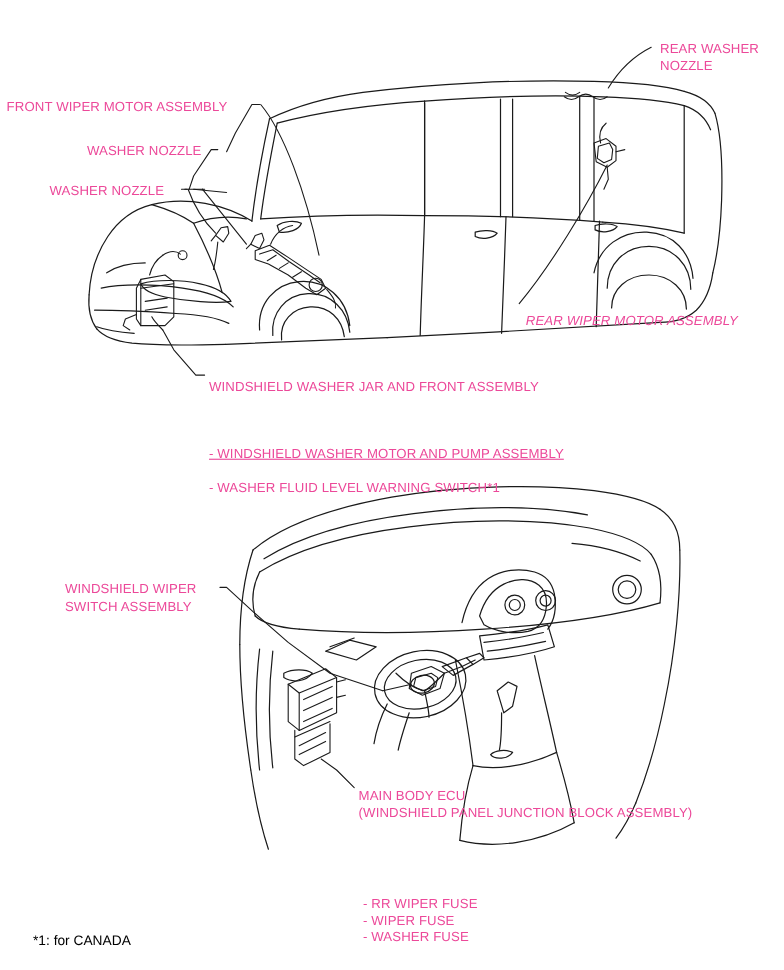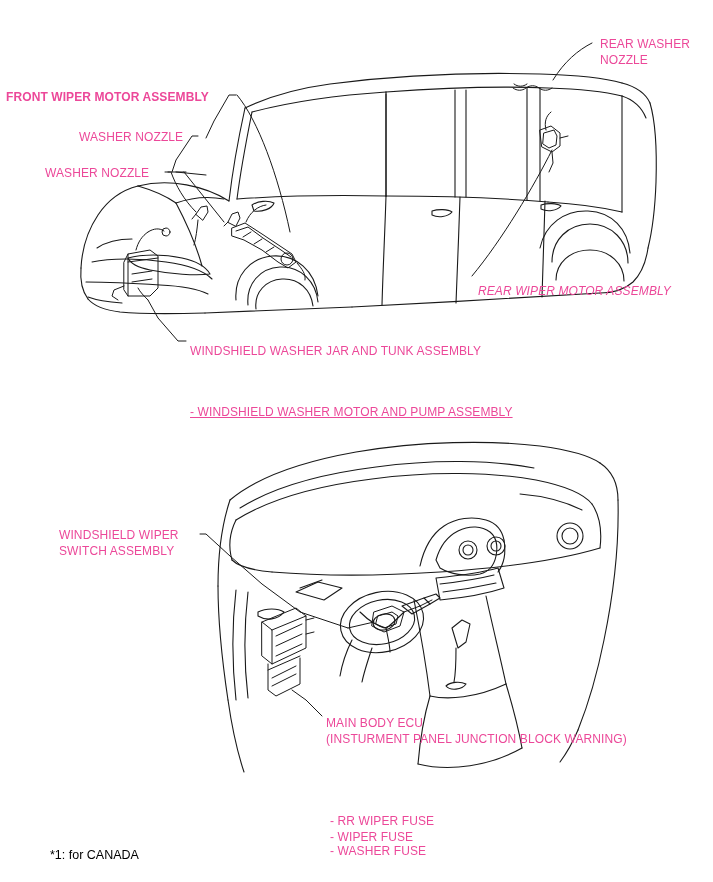--- a/index.html
+++ b/index.html
@@ -289,39 +289,40 @@
     <g stroke-width="1">
       <path d="M200,534 L206,534 L230,556 L262,584 L300,612 L348,628"></path>
       <path d="M348,628 L374,622"></path>
       <path d="M322,716 L306,700 L292,690"></path>
     </g>
 
   </svg>
 
   <div class="lbl" style="left:600px; top:36px;"><span>REAR WASHER</span><br><span>NOZZLE</span></div>
 
-  <div class="lbl" style="left:6px; top:89px;font-weight:bold;"><span>FRONT WIPER MOTOR ASSEMBLY</span></div>
+  <div class="lbl" style="left:6px; top:89px;"><span>FRONT WIPER MOTOR ASSEMBLY</span></div>
 
   <div class="lbl" style="left:79px; top:129px;"><span>WASHER NOZZLE</span></div>
 
   <div class="lbl" style="left:45px; top:165px;"><span>WASHER NOZZLE</span></div>
 
   <div class="lbl" style="left:478px; top:283px;font-style:italic;"><span>REAR WIPER MOTOR ASSEMBLY</span></div>
 
-  <div class="lbl" style="left:190px; top:343px;"><span>WINDSHIELD WASHER JAR AND TUNK ASSEMBLY</span></div>
+  <div class="lbl" style="left:190px; top:343px;"><span>WINDSHIELD WASHER JAR AND FRONT ASSEMBLY</span></div>
 
 
   <div class="lbl" style="left:190px; top:404px;text-decoration:underline;"><span>- WINDSHIELD WASHER MOTOR AND PUMP ASSEMBLY</span></div>
 
+  <div class="lbl" style="left:190px; top:435px;"><span>- WASHER FLUID LEVEL WARNING SWITCH*1</span></div>
 
   <div class="lbl" style="left:59px; top:527px;"><span>WINDSHIELD WIPER</span><br><span>SWITCH ASSEMBLY</span></div>
 
-  <div class="lbl" style="left:326px; top:715px;"><span>MAIN BODY ECU</span><br><span>(INSTURMENT PANEL JUNCTION BLOCK WARNING)</span></div>
+  <div class="lbl" style="left:326px; top:715px;"><span>MAIN BODY ECU</span><br><span>(WINDSHIELD PANEL JUNCTION BLOCK ASSEMBLY)</span></div>
 
   <div class="lbl" style="left:330px; top:829px;"><span>- WIPER FUSE</span></div>
 
   <div class="lbl" style="left:330px; top:813px;"><span>- RR WIPER FUSE</span></div>
 
   <div class="lbl" style="left:330px; top:843px;"><span>- WASHER FUSE</span></div>
 
-  <div class="footnote" style="left:30px; top:847px;margin-left:20px;"><span>*1: for CANADA</span></div>
+  <div class="footnote" style="left:30px; top:847px;"><span>*1: for CANADA</span></div>
 
 </div>
 
 </body></html>

